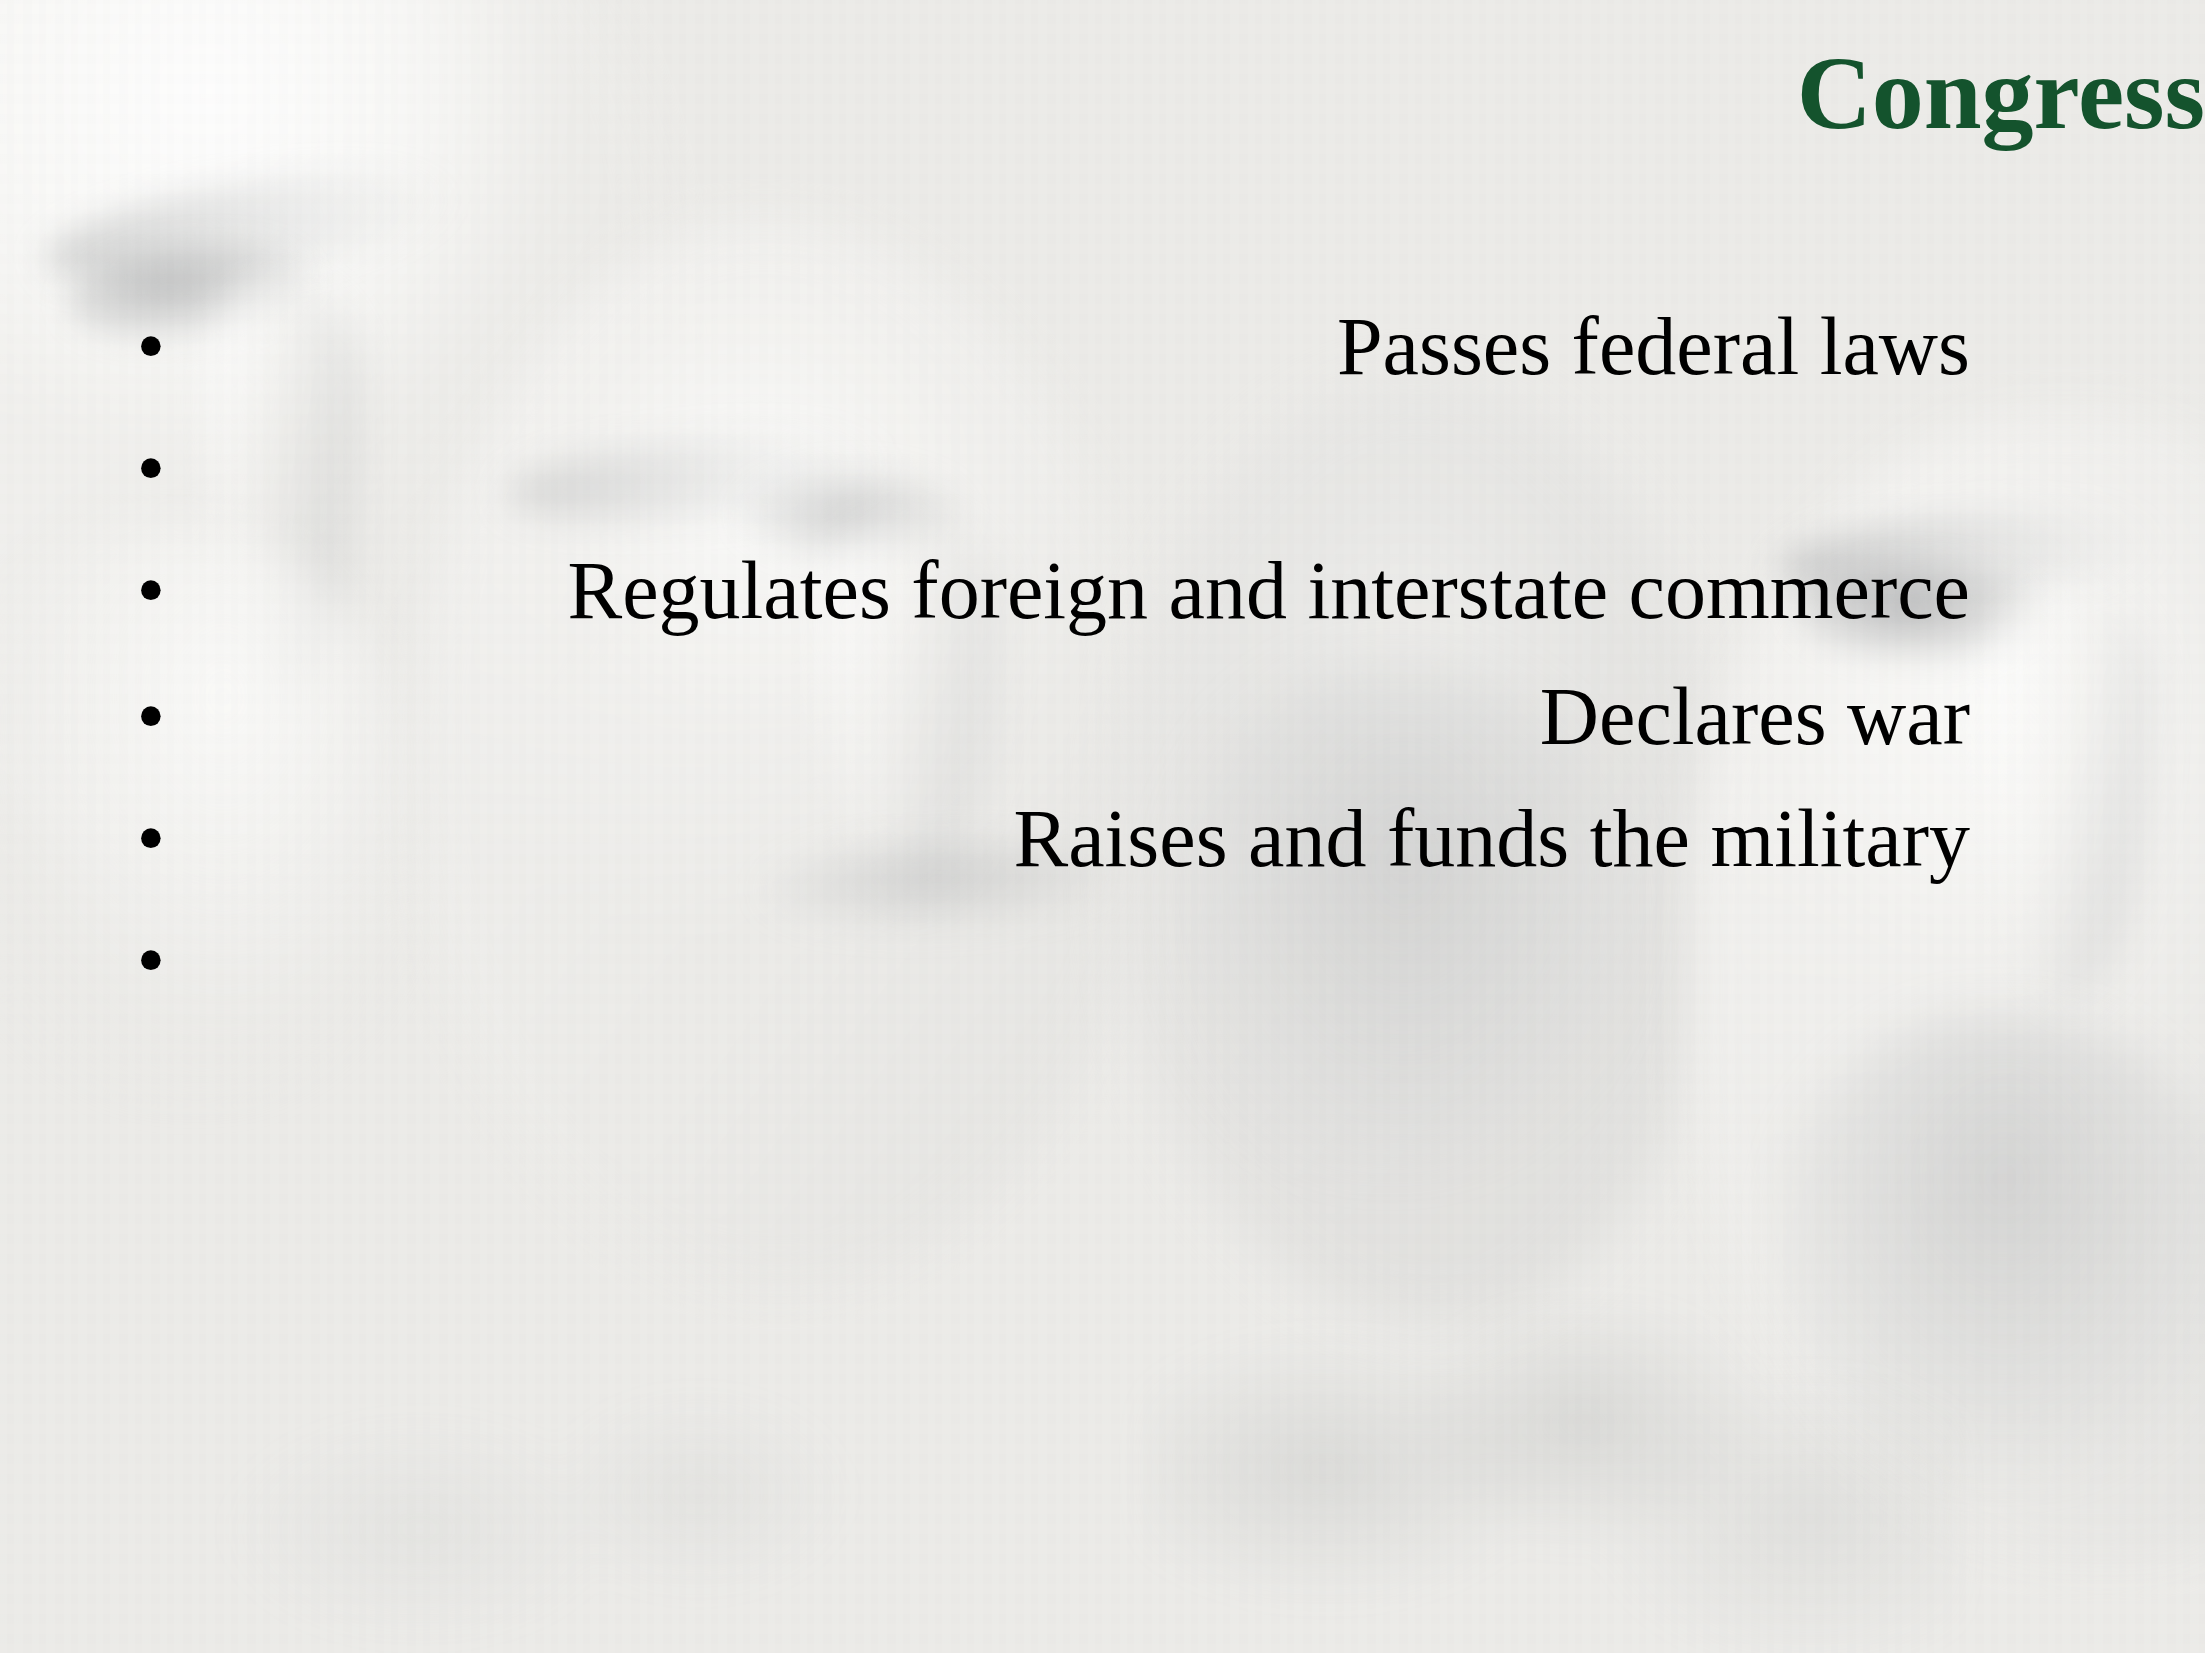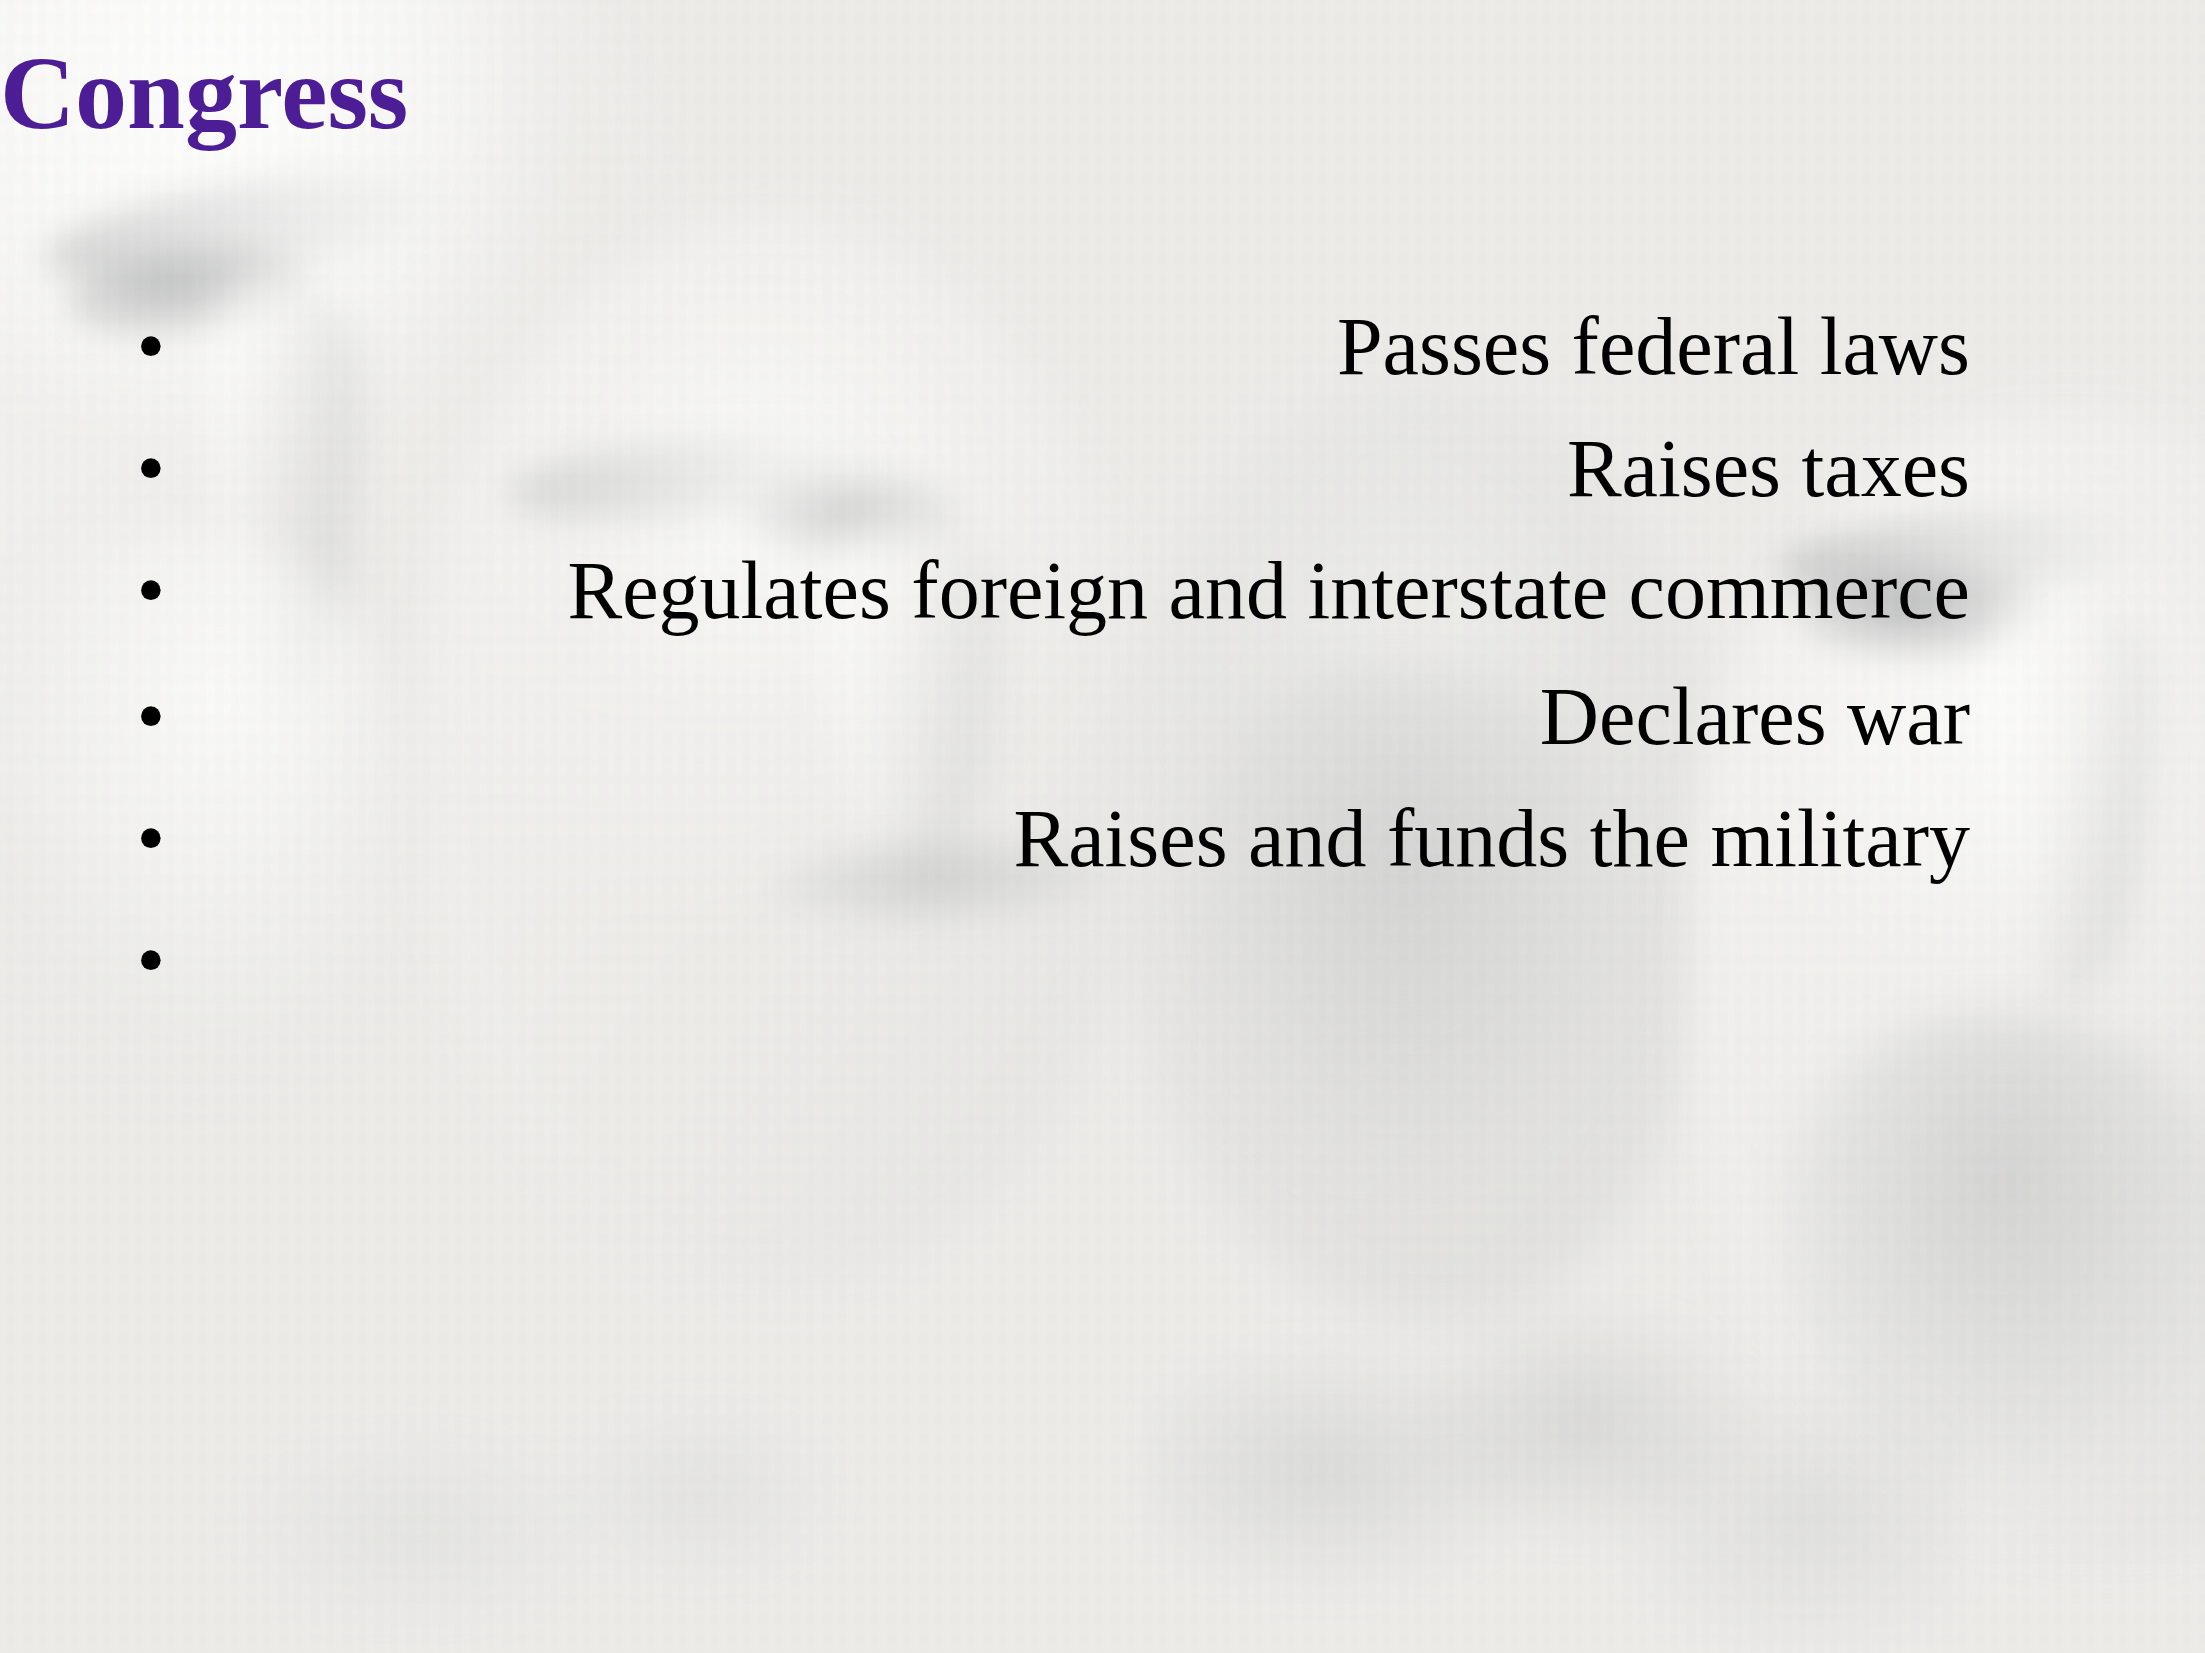--- a/index.html
+++ b/index.html
@@ -249,25 +249,25 @@
     background: rgba(255,255,255,0.30);
   }
 
   
   .content { position: absolute; inset: 0; }
 
   .slide-title {
     position: absolute;
     left: 0; right: 0;
     top: 38px;
-    text-align: left;
+    text-align: right;
     font-size: 104px;
     line-height: 1.05;
     font-weight: bold;
-    color: #4c1d95;
+    color: #14532d;
     letter-spacing: 0px;
   }
 
   .body-list {
     position: absolute;
     left: 110px;
     top: 298px;
     width: 2029px;
   }
 
@@ -340,21 +340,20 @@
 
     <div class="body-list">
 
       <div class="bullet-row">
         <span class="bullet-marker">•</span>
         <span class="bullet-text">Passes federal laws</span>
       </div>
 
       <div class="bullet-row">
         <span class="bullet-marker">•</span>
-        <span class="bullet-text">Raises taxes</span>
       </div>
 
       <div class="bullet-row wrapped">
         <span class="bullet-marker">•</span>
         <span class="bullet-text">Regulates foreign and interstate commerce</span>
       </div>
 
       <div class="bullet-row">
         <span class="bullet-marker">•</span>
         <span class="bullet-text">Declares war</span>

